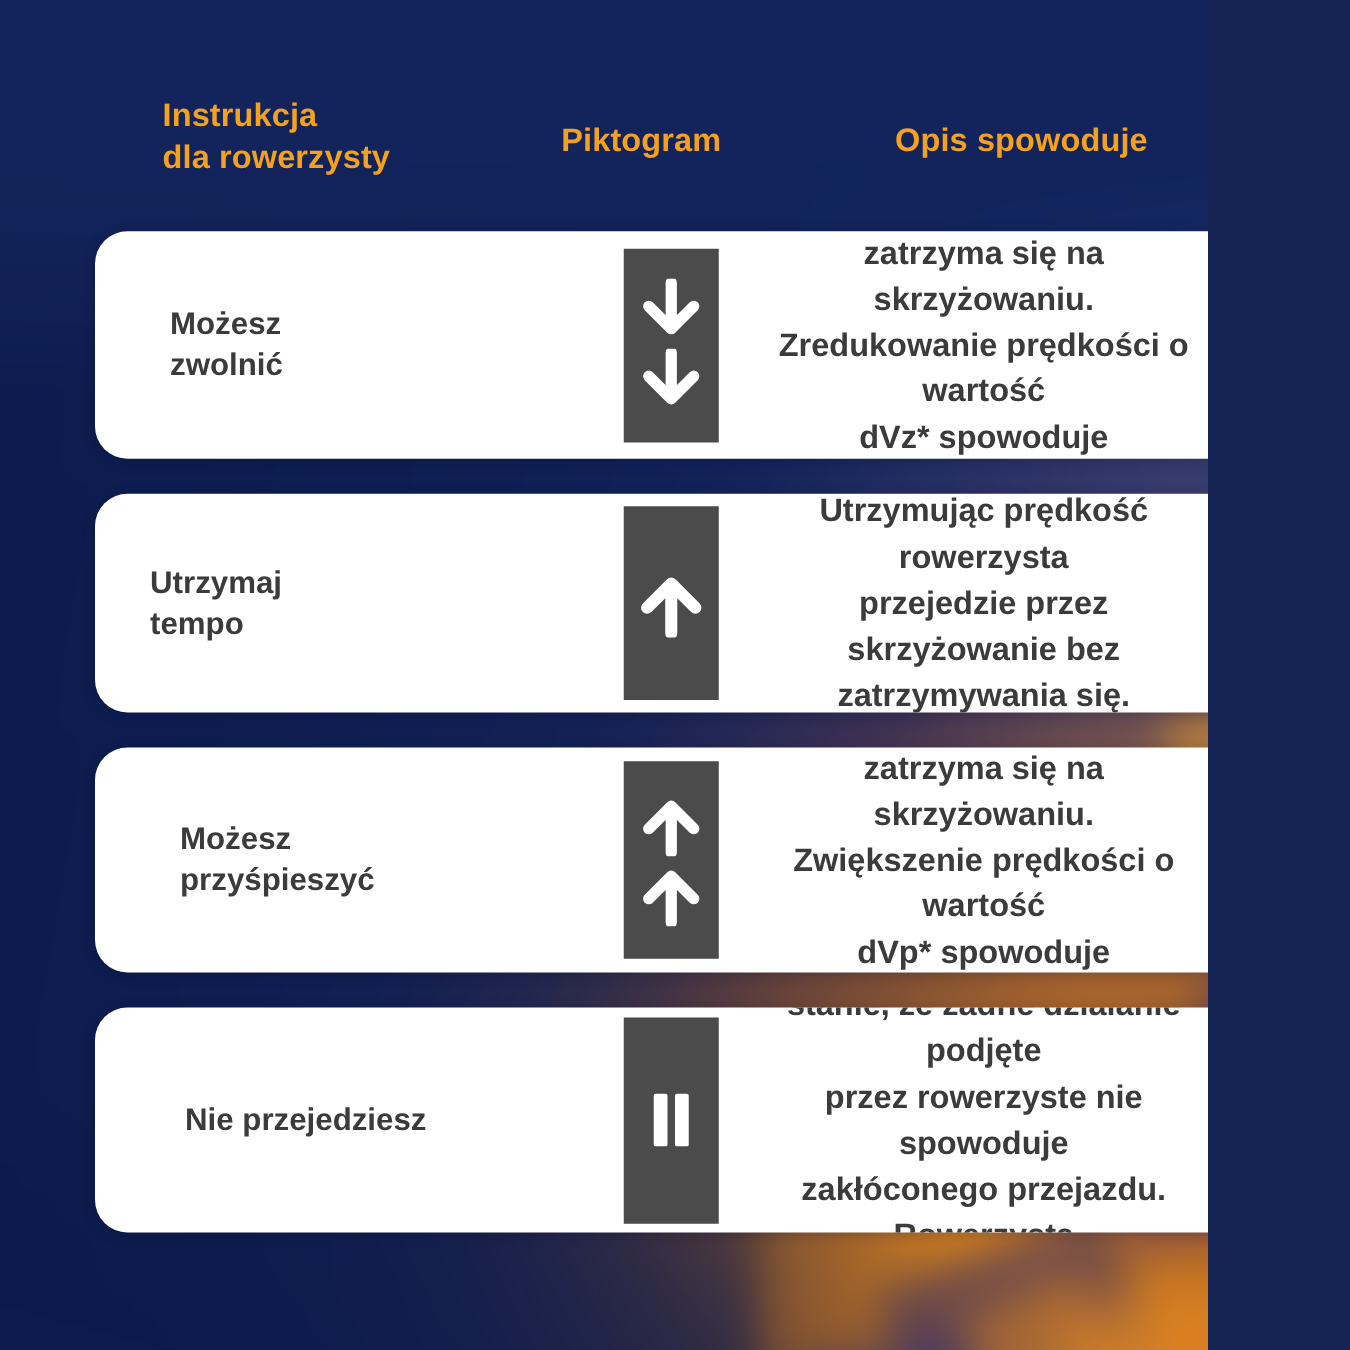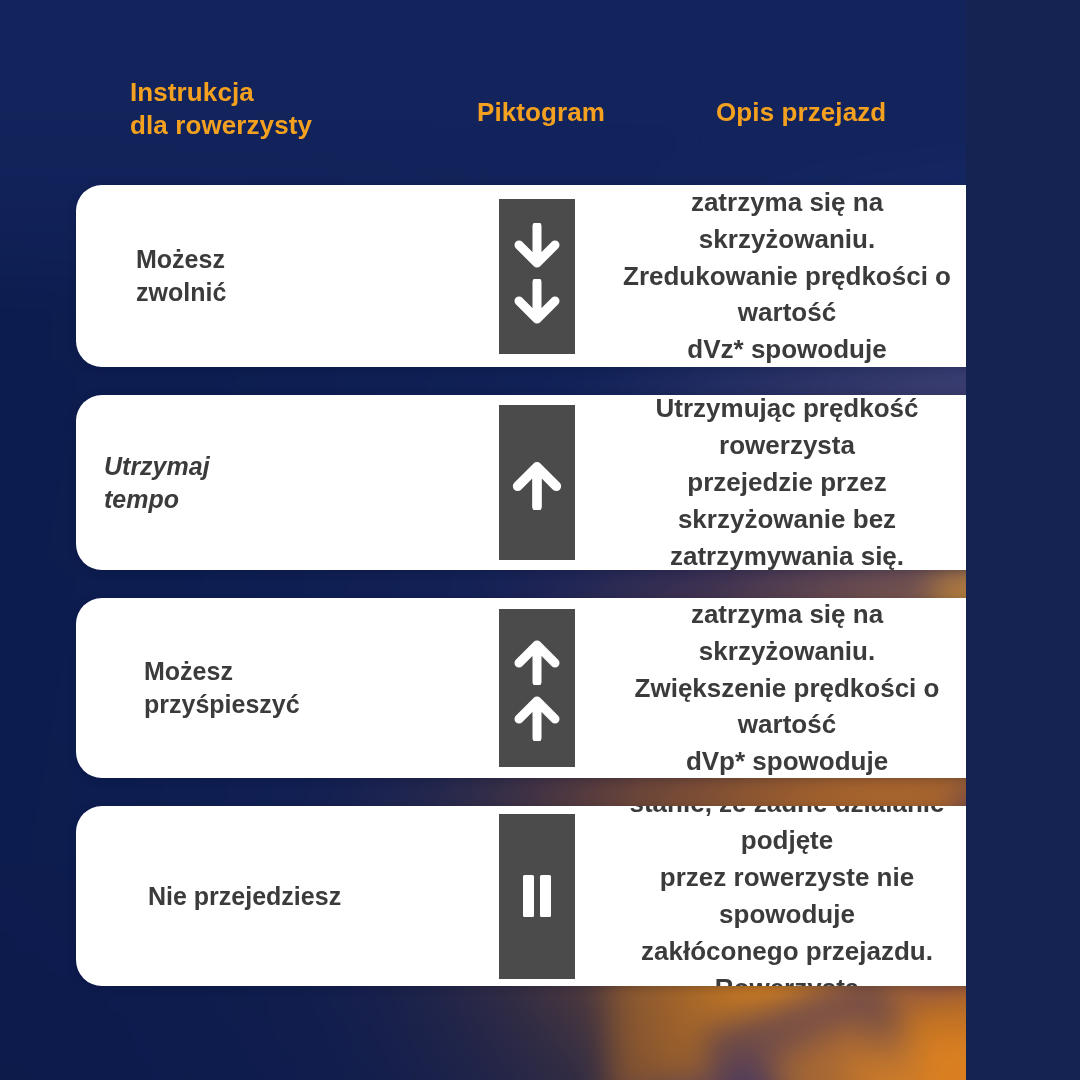--- a/index.html
+++ b/index.html
@@ -82,21 +82,21 @@
   .col-head {
     position: absolute;
     color: #f4a11f;
     font-weight: 700;
     font-size: 26px;
     line-height: 1.28;
     letter-spacing: .1px;
     white-space: pre-line;
   }
   .col-head.instruction { left: 130px; top: 76px; }
-  .col-head.pictogram   { left: 477px; top: 96px; }
+  .col-head.pictogram   { left: 449px; top: 96px; }
   .col-head.description { left: 716px; top: 96px; }
 
   
   .cards {
     position: absolute;
     left: 76px;
     top: 185px;
     width: 925px;
   }
   .card {
@@ -120,21 +120,21 @@
     flex: 0 0 413px;
     color: #3b3b3b;
     font-size: 25px;
     font-weight: 700;
     line-height: 1.32;
     white-space: pre-line;
     padding-left: 60px;
     box-sizing: border-box;
   }
   .card.c1 .cell-instruction { padding-left: 60px; }
-  .card.c2 .cell-instruction { padding-left: 28px; font-style: italic; }
+  .card.c2 .cell-instruction { padding-left: 44px; }
   .card.c3 .cell-instruction { padding-left: 68px; }
   .card.c4 .cell-instruction { padding-left: 72px; }
 
   .cell-pictogram {
     flex: 0 0 96px;
     width: 96px;
     align-self: stretch;
     display: flex;
     align-items: center;
     justify-content: center;
@@ -193,21 +193,21 @@
     </div>
     <div class="bg-vignette"></div>
     <div class="bg-top-fade"></div>
     <div class="bg-bottom-left-fade"></div>
   </div>
 
   <div class="header">
     <div class="col-head instruction">Instrukcja
 dla rowerzysty</div>
     <div class="col-head pictogram">Piktogram</div>
-    <div class="col-head description">Opis przejazd</div>
+    <div class="col-head description">Opis spowoduje</div>
   </div>
 
   <div class="cards">
 
     <div class="card c1">
       <div class="cell-instruction">Możesz
 zwolnić</div>
       <div class="cell-pictogram">
         <div class="picto-box">
           <svg width="54" height="50" viewBox="0 0 54 50" aria-hidden="true">

